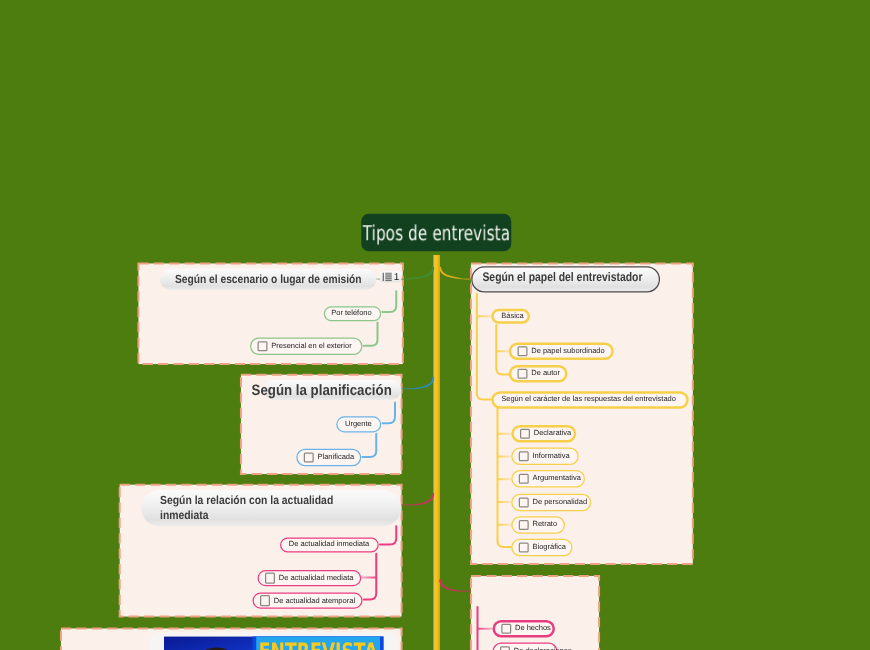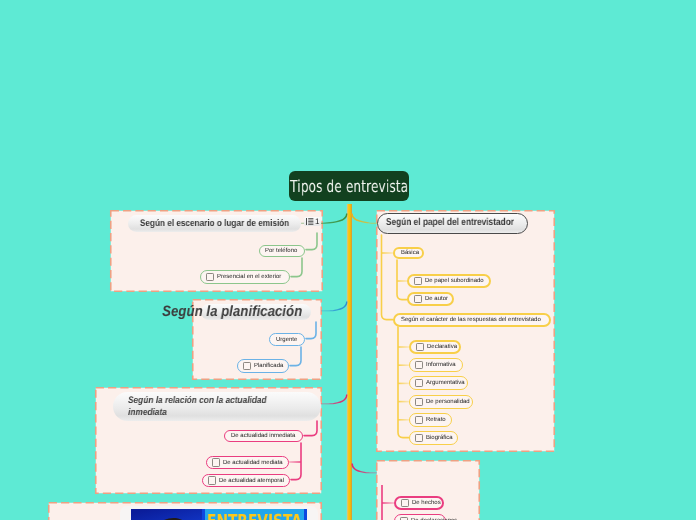--- a/index.html
+++ b/index.html
@@ -1,18 +1,18 @@
 <!DOCTYPE html>
 <html><head>
 <meta charset="utf-8">
 <style>
   html,body{margin:0;padding:0;background:#fff;}
   body{width:696px;height:520px;font-family:"Liberation Sans",sans-serif;overflow:hidden;position:relative;
        -webkit-font-smoothing:antialiased;text-rendering:geometricPrecision;}
-  #stage{position:absolute;left:0;top:0;width:696px;height:520px;background:#5eead4;}
+  #stage{position:absolute;left:0;top:0;width:696px;height:520px;background:#4d7c0f;}
   svg.wires{position:absolute;left:0;top:0;width:696px;height:520px;overflow:visible;}
   .hdr{position:absolute;box-sizing:border-box;display:flex;align-items:center;justify-content:flex-end;
        border-radius:999px;
        background:linear-gradient(180deg,#fbfbfb 0%,#f3f3f3 30%,#ebebeb 55%,#e0e0e0 82%,#ededed 100%);
        font-weight:bold;color:#3b3b3b;text-align:center;line-height:1.25;white-space:nowrap;}
   .hdr.bord{border:1.5px solid #4a4a4a;}
   .hdr .t{display:block;transform:scaleX(0.832);transform-origin:center center;will-change:transform;}
   .hdr.two{white-space:normal;}
   .hdr.two .t{transform:scaleX(0.90);text-align:left;transform-origin:left center;will-change:transform;}
   .pill{position:absolute;box-sizing:border-box;display:flex;align-items:center;
@@ -141,24 +141,24 @@
         <stop offset="1" stop-color="#ea3d80" stop-opacity=".3"></stop>
       </linearGradient>
 <path d="M382,521 L394,521" stroke="url(#sg10)" stroke-width="1.6" fill="none"></path>
 </svg>
 <div id="central" style="left:289px;top:171px;width:120px;height:30px;">
       <span class="t">Tipos de entrevista</span>
     </div>
 <div class="hdr" style="left:128px;top:215px;width:173px;height:17px;font-size:9.5px;">
       <span class="t" style="transform:scaleX(0.862)">Según el escenario o lugar de emisión</span>
     </div>
-<div class="hdr" style="left:201px;top:304px;width:110px;height:16px;font-size:15px;font-style:italic;">
+<div class="hdr" style="left:211px;top:304px;width:110px;height:16px;font-size:12px;">
       <span class="t" style="transform:scaleX(0.885)">Según la planificación</span>
     </div>
-<div class="hdr two" style="left:113px;top:392px;width:208px;height:29px;font-size:9.5px;justify-content:flex-start;padding-left:15px;font-style:italic;">
+<div class="hdr two" style="left:113px;top:392px;width:208px;height:29px;font-size:9.5px;justify-content:flex-start;padding-left:15px;">
       <span class="t" style="transform:scaleX(0.875)">Según la relación con la actualidad inmediata</span>
     </div>
 <div class="hdr bord" style="left:377px;top:213px;width:151px;height:21px;font-size:10px;">
       <span class="t" style="transform:scaleX(0.832)">Según el papel del entrevistador</span>
     </div>
 <div class="badge" style="left:304px;top:217px;height:9px;">
       <svg width="8" height="7" viewBox="0 0 8 7" style="display:block;">
         <rect x="0" y="0" width="1" height="7" fill="#4b4b4b"></rect>
         <rect x="2.2" y="0" width="5.2" height="1" fill="#6e6e6e"></rect>
         <rect x="2.2" y="1.5" width="5.2" height="1" fill="#6e6e6e"></rect>

